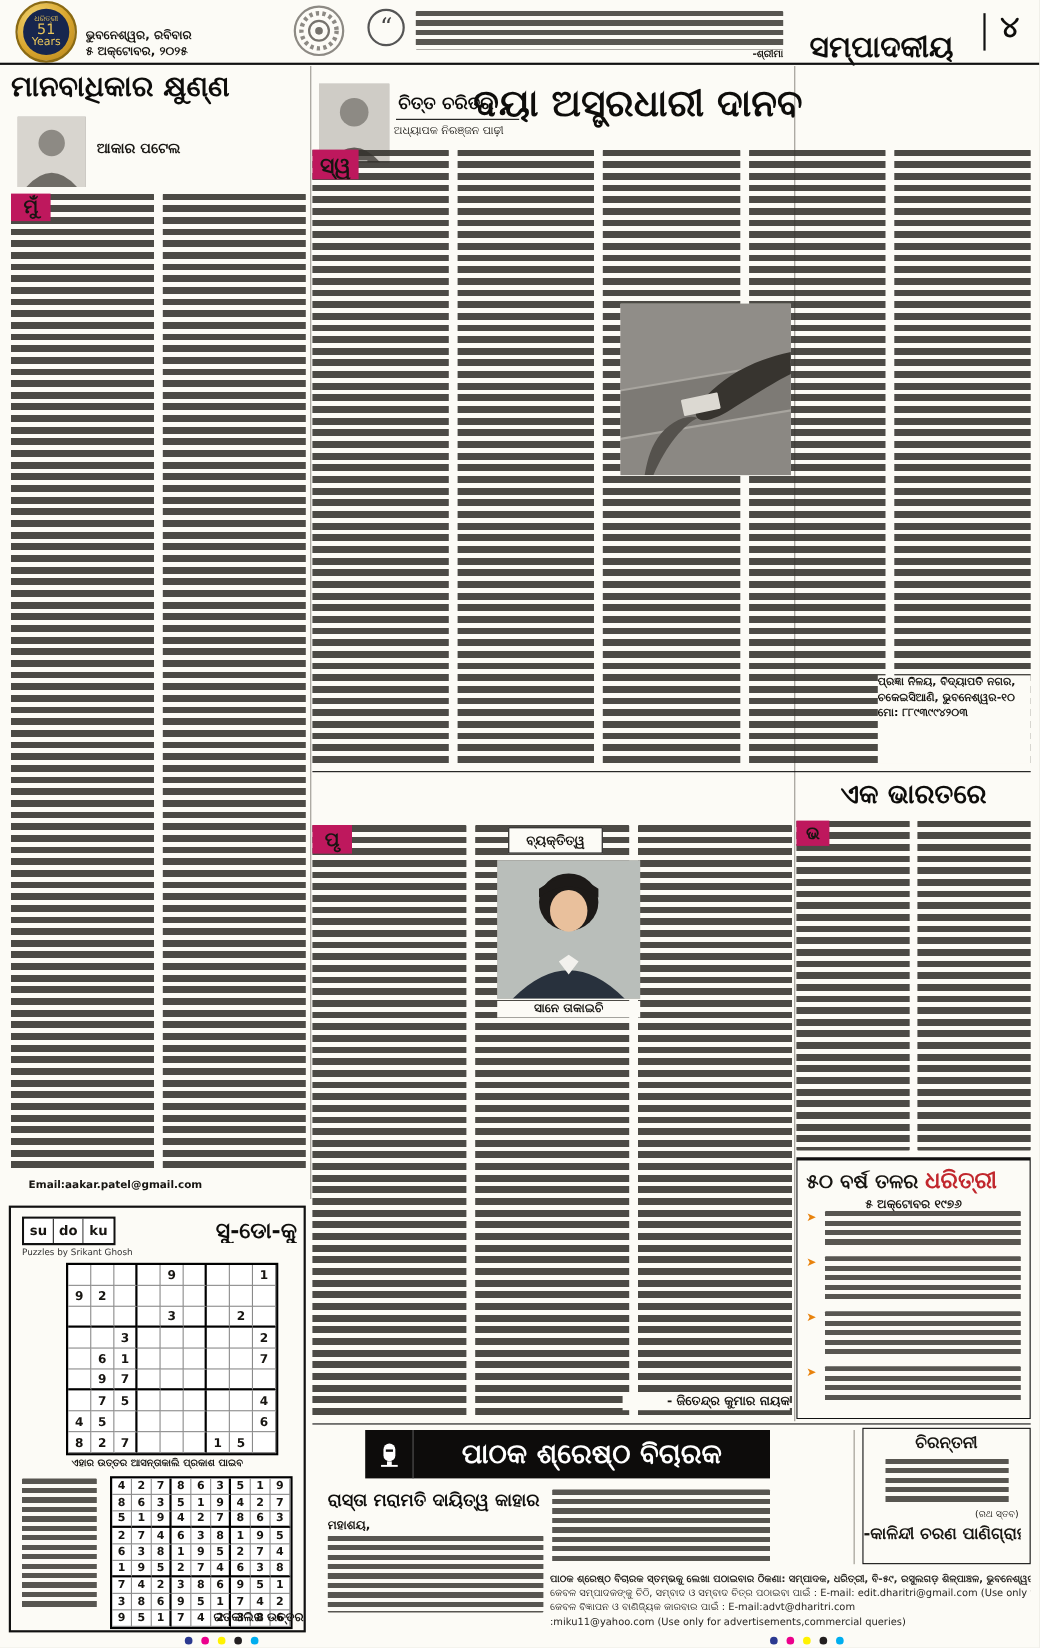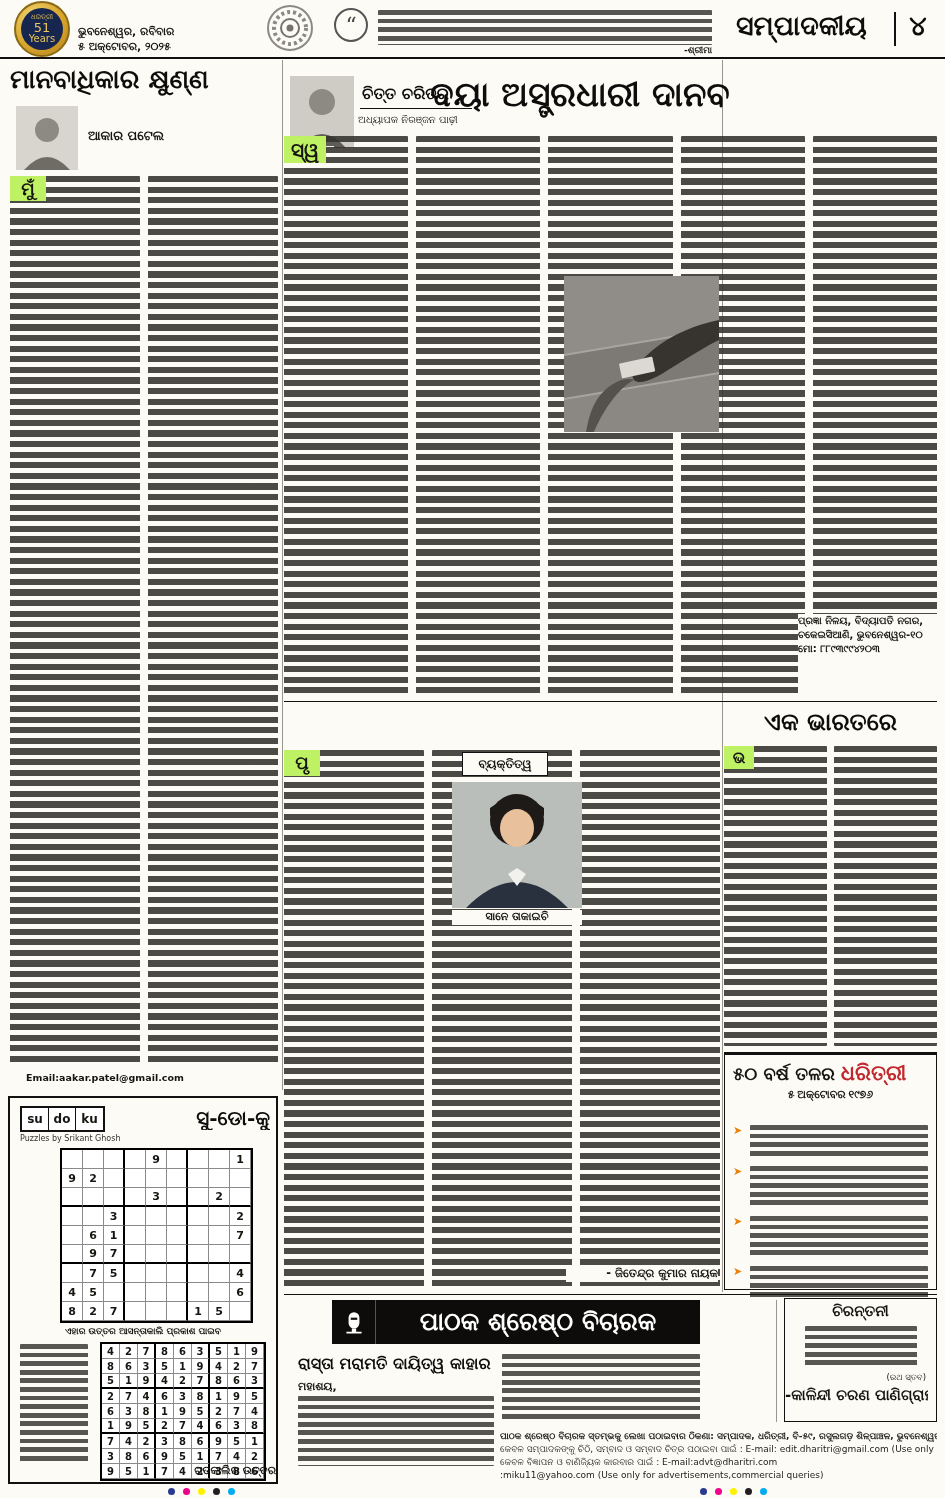--- a/index.html
+++ b/index.html
@@ -10,21 +10,21 @@
   
   .tx  { background-image:repeating-linear-gradient(to bottom,#34322d 0 6.2px,rgba(0,0,0,0) 6.2px 10.6px); opacity:.88; border-radius:1px; }
   .txs { background-image:repeating-linear-gradient(to bottom,#3b3934 0 4.8px,rgba(0,0,0,0) 4.8px 8.6px); opacity:.85; border-radius:1px; }
   .rule-h { background:#111; }
   .rule-v { background:#9a968e; width:1px; }
   .headline { font-weight:bold; color:#0e0d0b; white-space:nowrap; overflow:hidden; }
   .center { text-align:center; }
   .right { text-align:right; }
   .bold { font-weight:bold; }
   .whitebg { background:#fcfbf6; }
-  .dropcap { background:#bef264; font-weight:bold; display:flex; align-items:center; justify-content:center; overflow:hidden; }
+  .dropcap { background:#be185d; font-weight:bold; display:flex; align-items:center; justify-content:center; overflow:hidden; }
   .coin { border-radius:50%; background:radial-gradient(circle at 35% 30%, #f3d877 0%, #d9a62e 55%, #b07f1a 100%); border:2px solid #8a6a14; display:flex; flex-direction:column; align-items:center; justify-content:center; color:#17264e; }
   .coin-inner { width:42px; height:42px; border-radius:50%; background:#17264e; color:#e8c55a; display:flex; flex-direction:column; align-items:center; justify-content:center; line-height:1; }
   .coin-top { font-size:7px; max-width:40px; overflow:hidden; white-space:nowrap; }
   .coin-num { font-size:13px; font-weight:normal; }
   .coin-lbl { font-size:10px; }
   .quote-circle { border:2px solid #555; border-radius:50%; display:flex; align-items:center; justify-content:center; font-size:22px; color:#444; font-family:"DejaVu Serif","Liberation Serif",serif; }
   .kicker-box { border:1px solid #111; background:#fcfbf6; display:flex; align-items:center; justify-content:center; font-weight:bold; }
   .photo { overflow:hidden; background:#b5b2ac; }
   .photo svg { display:block; width:100%; height:100%; }
   .grid { display:grid; border:2px solid #000; background:#fff; }
@@ -71,21 +71,21 @@
       <circle cx="24" cy="24" r="16" fill="none" stroke="#8d8a84" stroke-width="4" stroke-dasharray="3 3"></circle>
       <circle cx="24" cy="24" r="9" fill="none" stroke="#76736d" stroke-width="2"></circle>
       <circle cx="24" cy="24" r="3.5" fill="#76736d"></circle>
     </svg>
   </div>
 
   <div class="abs quote-circle" style="left:334px;top:8px;width:34px;height:34px;">“</div>
   <div class="abs txs" style="left:378px;top:10px;width:334px;height:35px;"></div>
   <div class="abs bold right" style="left:620px;top:45px;width:92px;font-size:9px;">-ଶ୍ରୀମା</div>
 
-  <div class="abs headline" style="left:736px;top:10px;width:152px;height:40px;font-size:27px;">ସମ୍ପାଦକୀୟ</div>
+  <div class="abs headline" style="left:736px;top:28px;width:152px;height:40px;font-size:27px;">ସମ୍ପାଦକୀୟ</div>
   <div class="abs" style="left:894px;top:12px;width:2px;height:34px;background:#111;"></div>
   <div class="abs headline center" style="left:898px;top:10px;width:40px;height:40px;font-size:27px;">୪</div>
 
   <div class="abs rule-h" style="left:0;top:57px;width:945px;height:2px;"></div>
 
   <div class="abs rule-v" style="left:282px;top:60px;height:1030px;"></div>
   <div class="abs rule-v" style="left:722px;top:60px;height:1232px;"></div>
 
   <div class="abs headline" style="left:10px;top:64px;width:268px;height:38px;font-size:26px;">ମାନବାଧିକାର କ୍ଷୁଣ୍ଣ</div>
 
@@ -354,21 +354,21 @@
     <div class="tx" style="flex:1;"></div>
     <div class="tx" style="flex:1;"></div>
   </div>
   <div class="abs dropcap" style="left:724px;top:746px;width:30px;height:23px;font-size:16px;">ଭ</div>
 
   <div class="abs fifty-box" style="left:724px;top:1052px;width:213px;height:238px;">
     <div style="display:flex;align-items:baseline;gap:6px;padding:6px 8px 0 8px;">
       <span class="bold" style="font-size:18px;white-space:nowrap;overflow:hidden;">୫୦ ବର୍ଷ ତଳର</span>
       <span class="bold" style="font-size:21px;color:#c1272d;white-space:nowrap;overflow:hidden;">ଧରିତ୍ରୀ</span>
     </div>
-    <div class="bold center" style="font-size:11px;margin:3px 0 24px 0;font-family:Liberation Serif, serif;">୫ ଅକ୍ଟୋବର ୧୯୭୬</div>
+    <div class="bold center" style="font-size:11px;margin:3px 0 0 0;">୫ ଅକ୍ଟୋବର ୧୯୭୬</div>
     <div class="bullet-row">
       <span class="bullet-glyph">➤</span>
       <span class="txs" style="flex:1;height:34px;"></span>
     </div>
     <div class="bullet-row">
       <span class="bullet-glyph">➤</span>
       <span class="txs" style="flex:1;height:43px;"></span>
     </div>
     <div class="bullet-row">
       <span class="bullet-glyph">➤</span>

